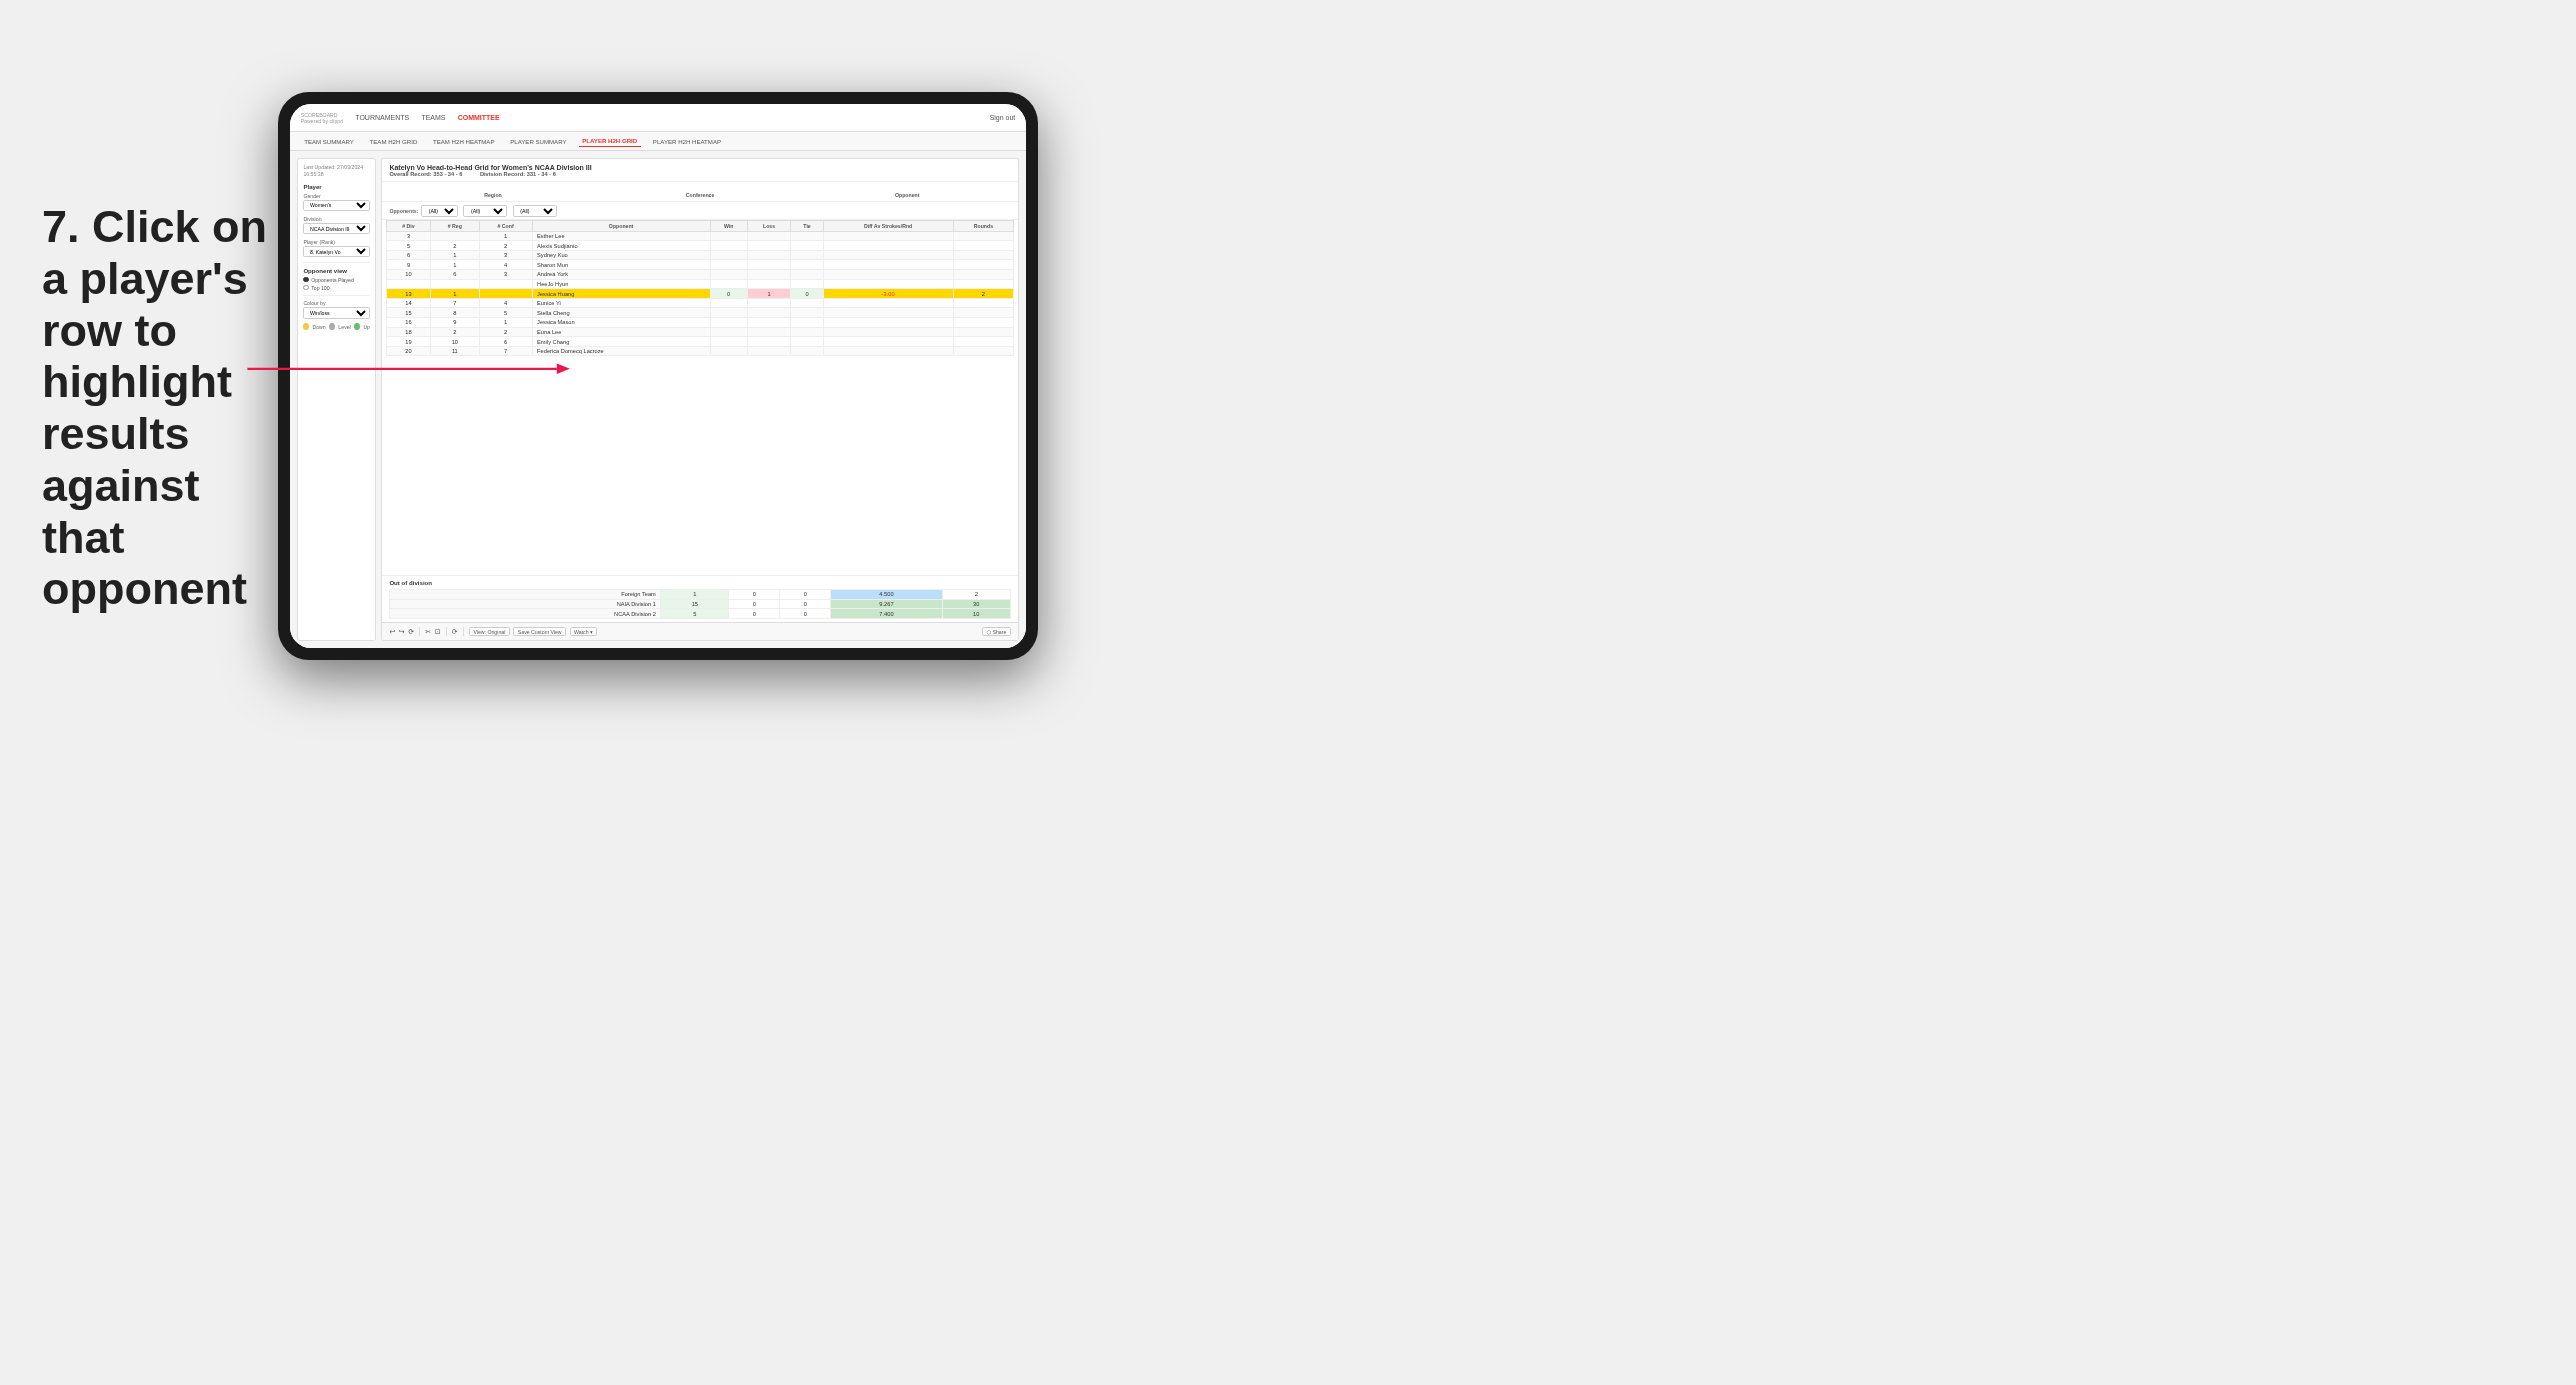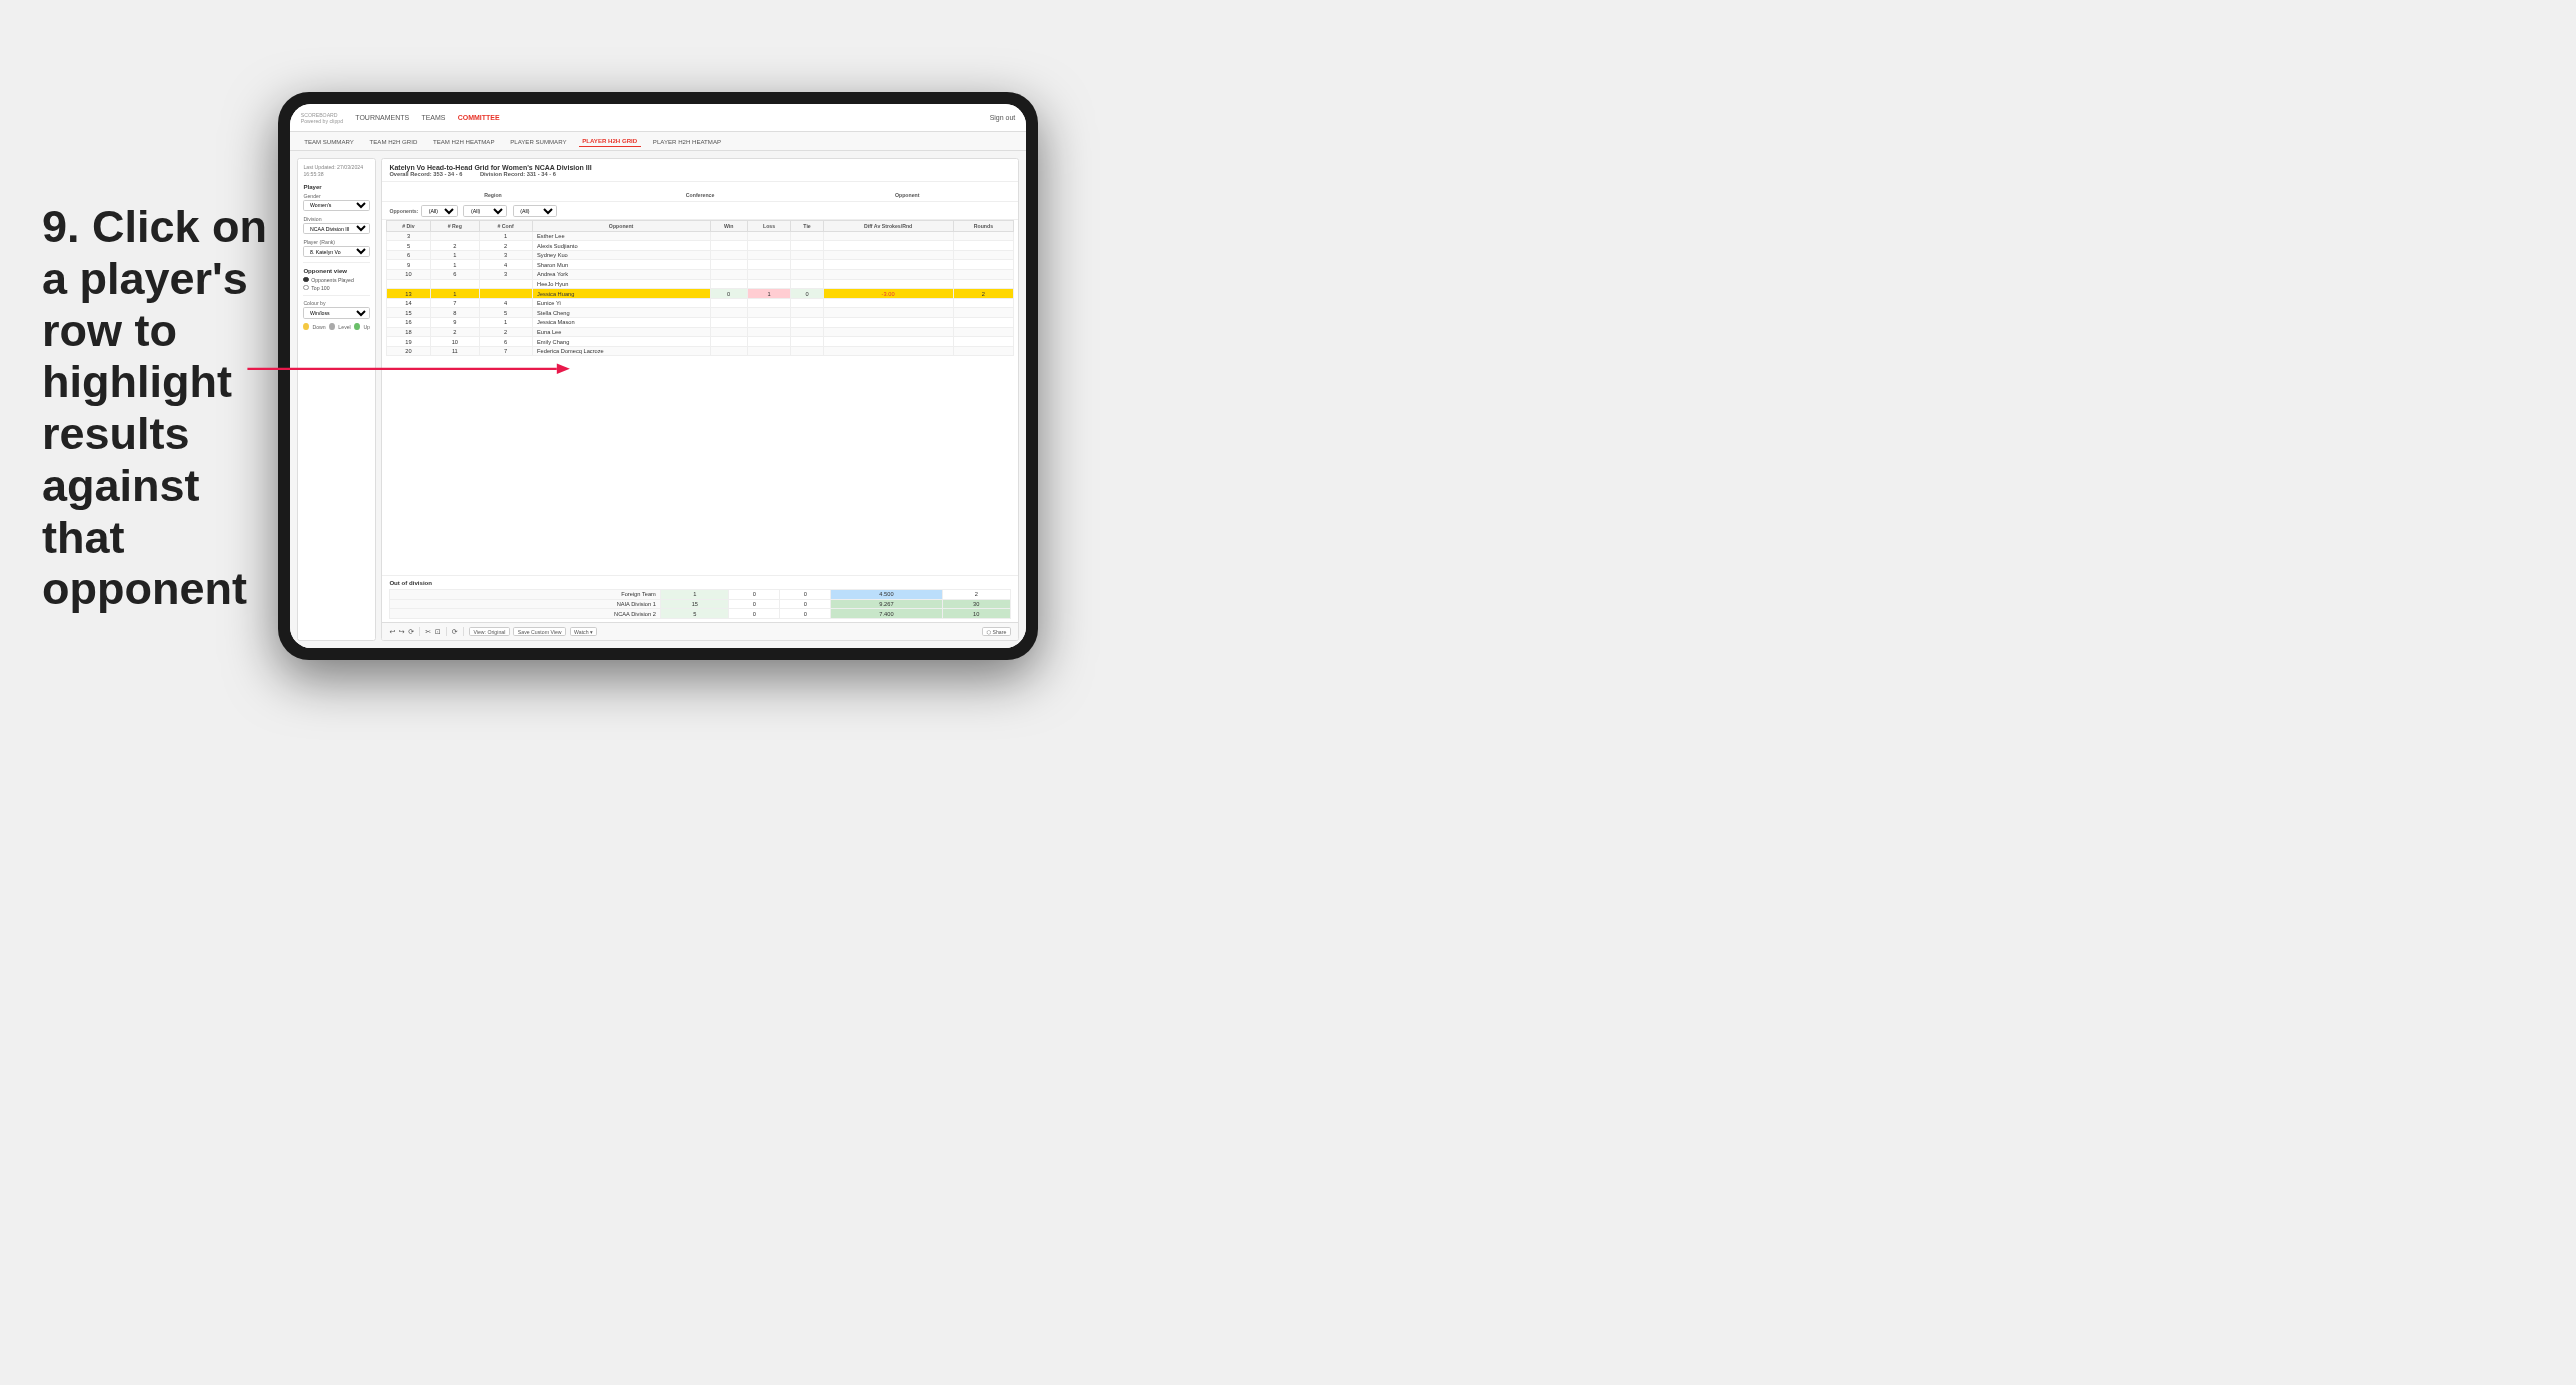--- a/index.html
+++ b/index.html
@@ -387,21 +387,21 @@
     .section-opp-label {
       font-size: 5.2px;
       font-weight: bold;
       color: #555;
       text-align: center;
     }
   </style>
 </head>
 <body>
 
-<div class="annotation-text">9. Click on a player's row to highlight results against that opponent</div>
+<div class="annotation-text">7. Click on a player's row to highlight results against that opponent</div>
 
 <div class="tablet-frame">
   <div class="tablet-screen">
 
     <div class="nav-bar">
       <div class="logo">
         <span>SCOREBOARD</span>
         <span>Powered by clippd</span>
       </div>
       <div class="nav-items">

